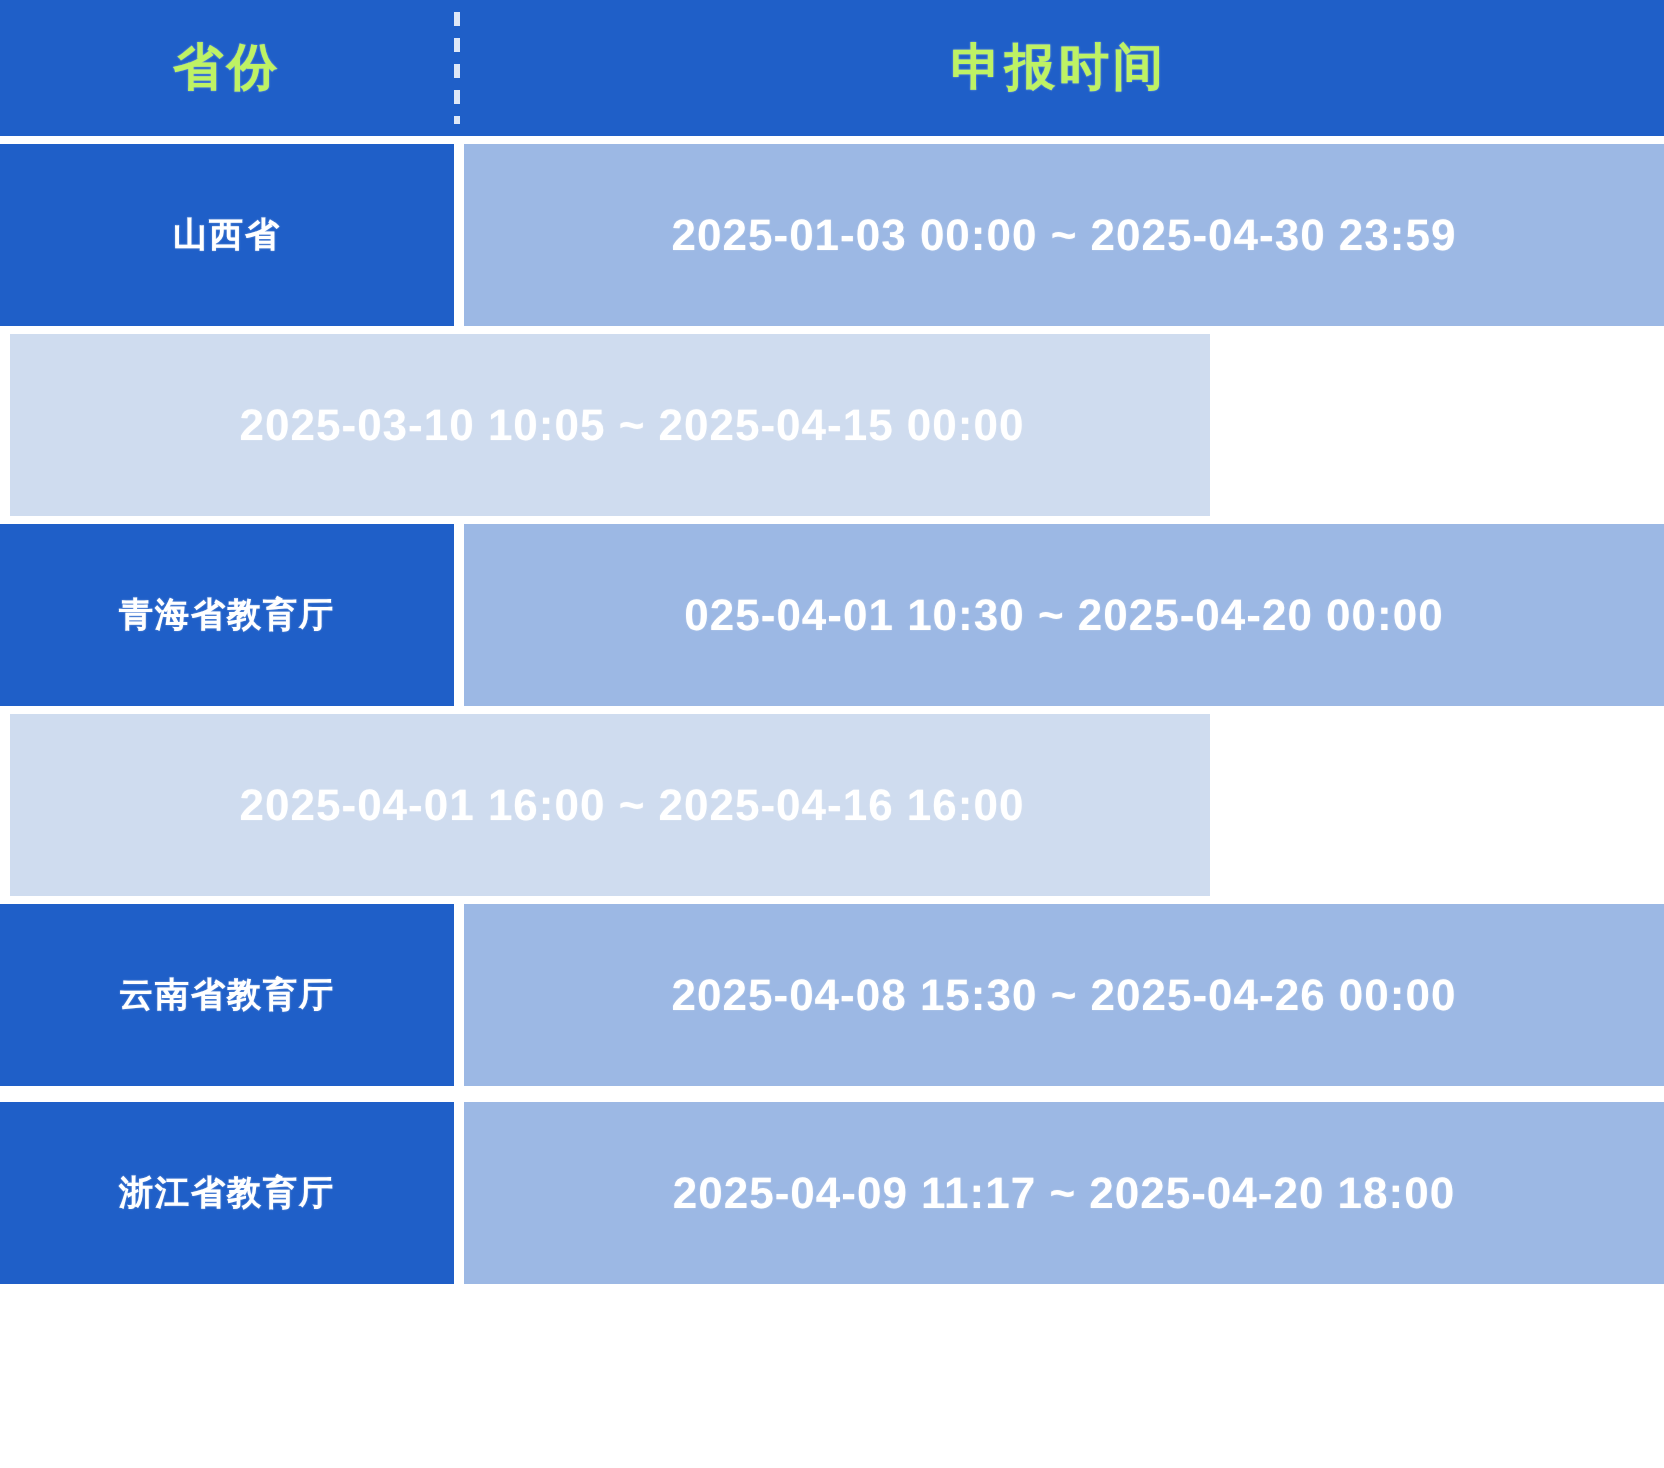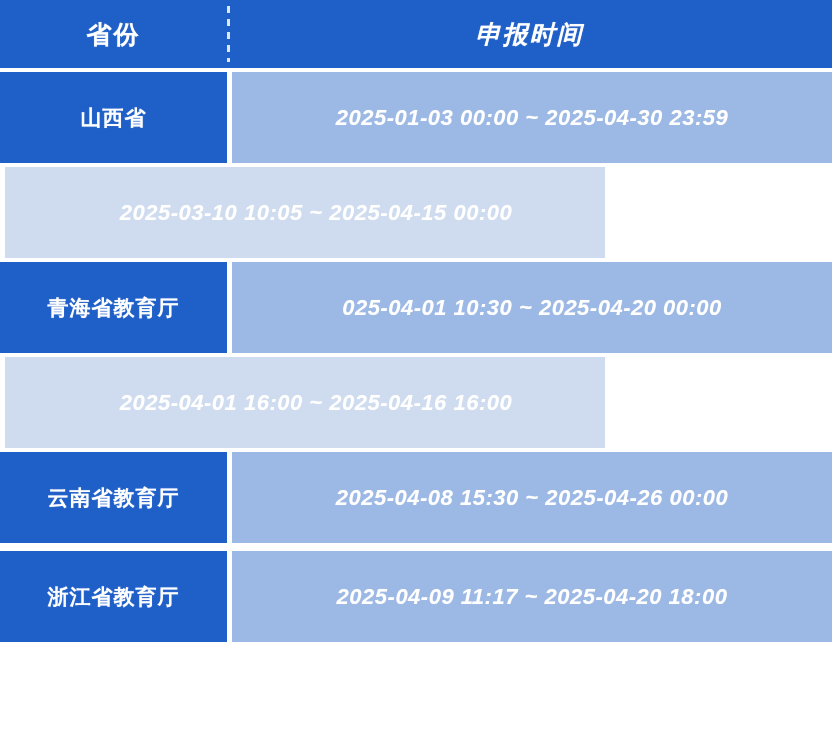--- a/index.html
+++ b/index.html
@@ -55,21 +55,21 @@
       rgba(255,255,255,0.85) 0px,
       rgba(255,255,255,0.85) 7px,
       rgba(255,255,255,0) 7px,
       rgba(255,255,255,0) 13px
     );
     background-size: 3px 13px;
     background-repeat: repeat-y;
   }
 
   .header-label {
-    color: #ffffff;
+    color: #bef264;
     font-size: 25px;
     font-weight: bold;
     letter-spacing: 2px;
     line-height: 1;
     text-shadow: 0 0 1px rgba(255,255,255,0.5);
   }
 
   
   .row-gap {
     height: 4px;
@@ -93,28 +93,27 @@
     width: 5px;
     background: #ffffff;
     flex: 0 0 5px;
   }
   .cell-time {
     width: 600px;
     display: flex;
     align-items: center;
     justify-content: center;
     box-sizing: border-box;
-    font-style: italic;
   }
   .shade-a .cell-time { background: #9cb8e4; }
   .shade-b .cell-time { background: #cfdcef; padding-left: 22px; }
 
   .province-label {
     color: #ffffff;
-    font-size: 21px;
+    font-size: 17px;
     font-weight: bold;
     letter-spacing: 1px;
     line-height: 1;
     text-shadow: 0 0 1px rgba(255,255,255,0.45);
   }
   .time-label {
     color: #ffffff;
     font-size: 22px;
     font-weight: bold;
     letter-spacing: 0.5px;

